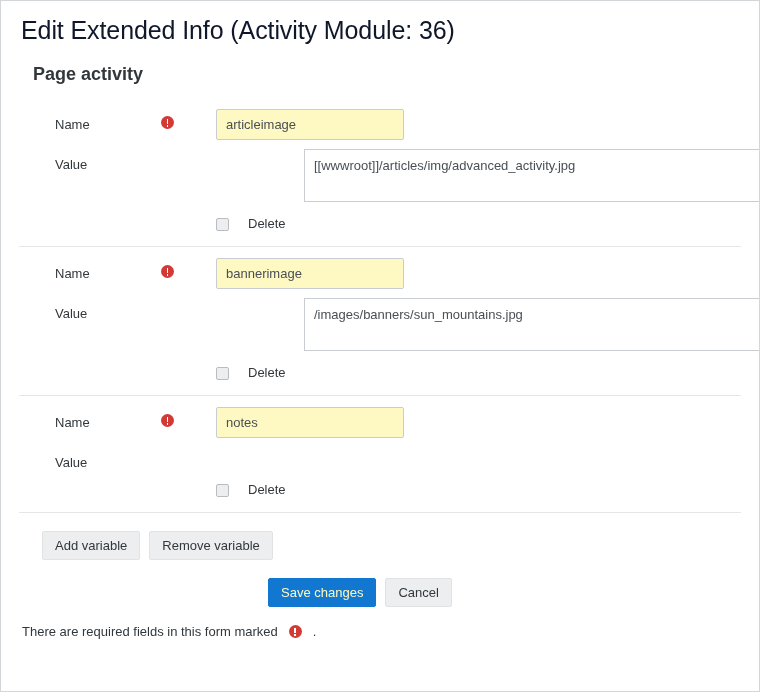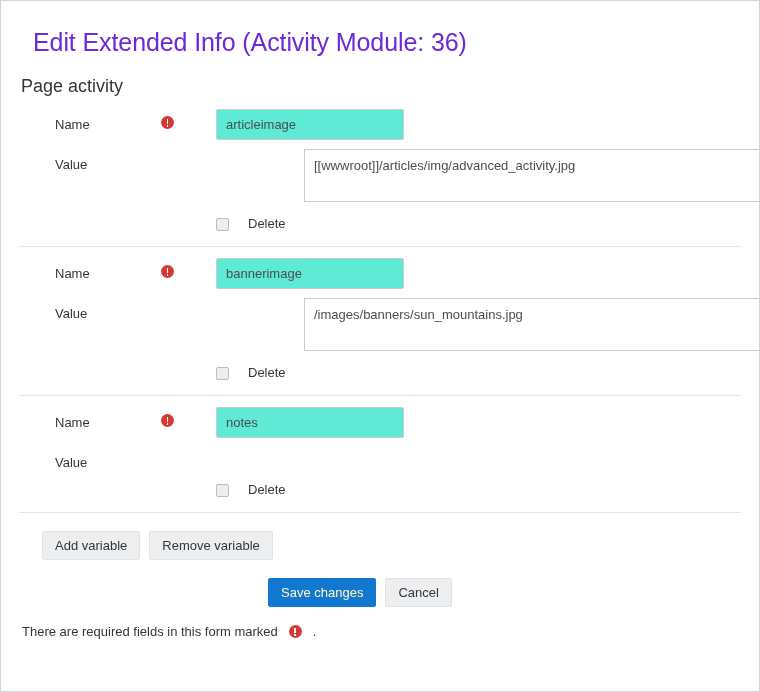--- a/index.html
+++ b/index.html
@@ -24,31 +24,31 @@
   }
 
   .content {
     padding: 0 18px;
   }
 
   
   .page-title {
     font-size: 25px;
     font-weight: normal;
-    color: #6d28d9;
-    margin: 12px;
+    color: #0f172a;
+    margin: 0;
     padding: 12px 0 0 2px;
     line-height: 34px;
     letter-spacing: -0.1px;
   }
   .section-title {
     font-size: 18px;
-    font-weight: normal;
-    color: #32373b;
-    margin: 0;
+    font-weight: bold;
+    color: #32373b;
+    margin: 12px;
     padding: 3px 0 0 2px;
     line-height: 24px;
   }
 
   
   .fgroup {
     padding-top: 11px;
   }
   .divider {
     height: 1px;
@@ -114,21 +114,21 @@
 
   .fctrl { flex: 1 1 auto; }
 
   input.text-input {
     box-sizing: border-box;
     width: 188px;
     height: 31px;
     padding: 4px 9px;
     border: 1px solid #c9cdd1;
     border-radius: 2px;
-    background: #5eead4;
+    background: #fef9c3;
     font-family: "Liberation Sans", sans-serif;
     font-size: 13px;
     color: #4a4f54;
     outline: none;
   }
 
   .ta-wrap { position: relative; display: inline-block; }
   textarea.value-area {
     box-sizing: border-box;
     width: 510px;

